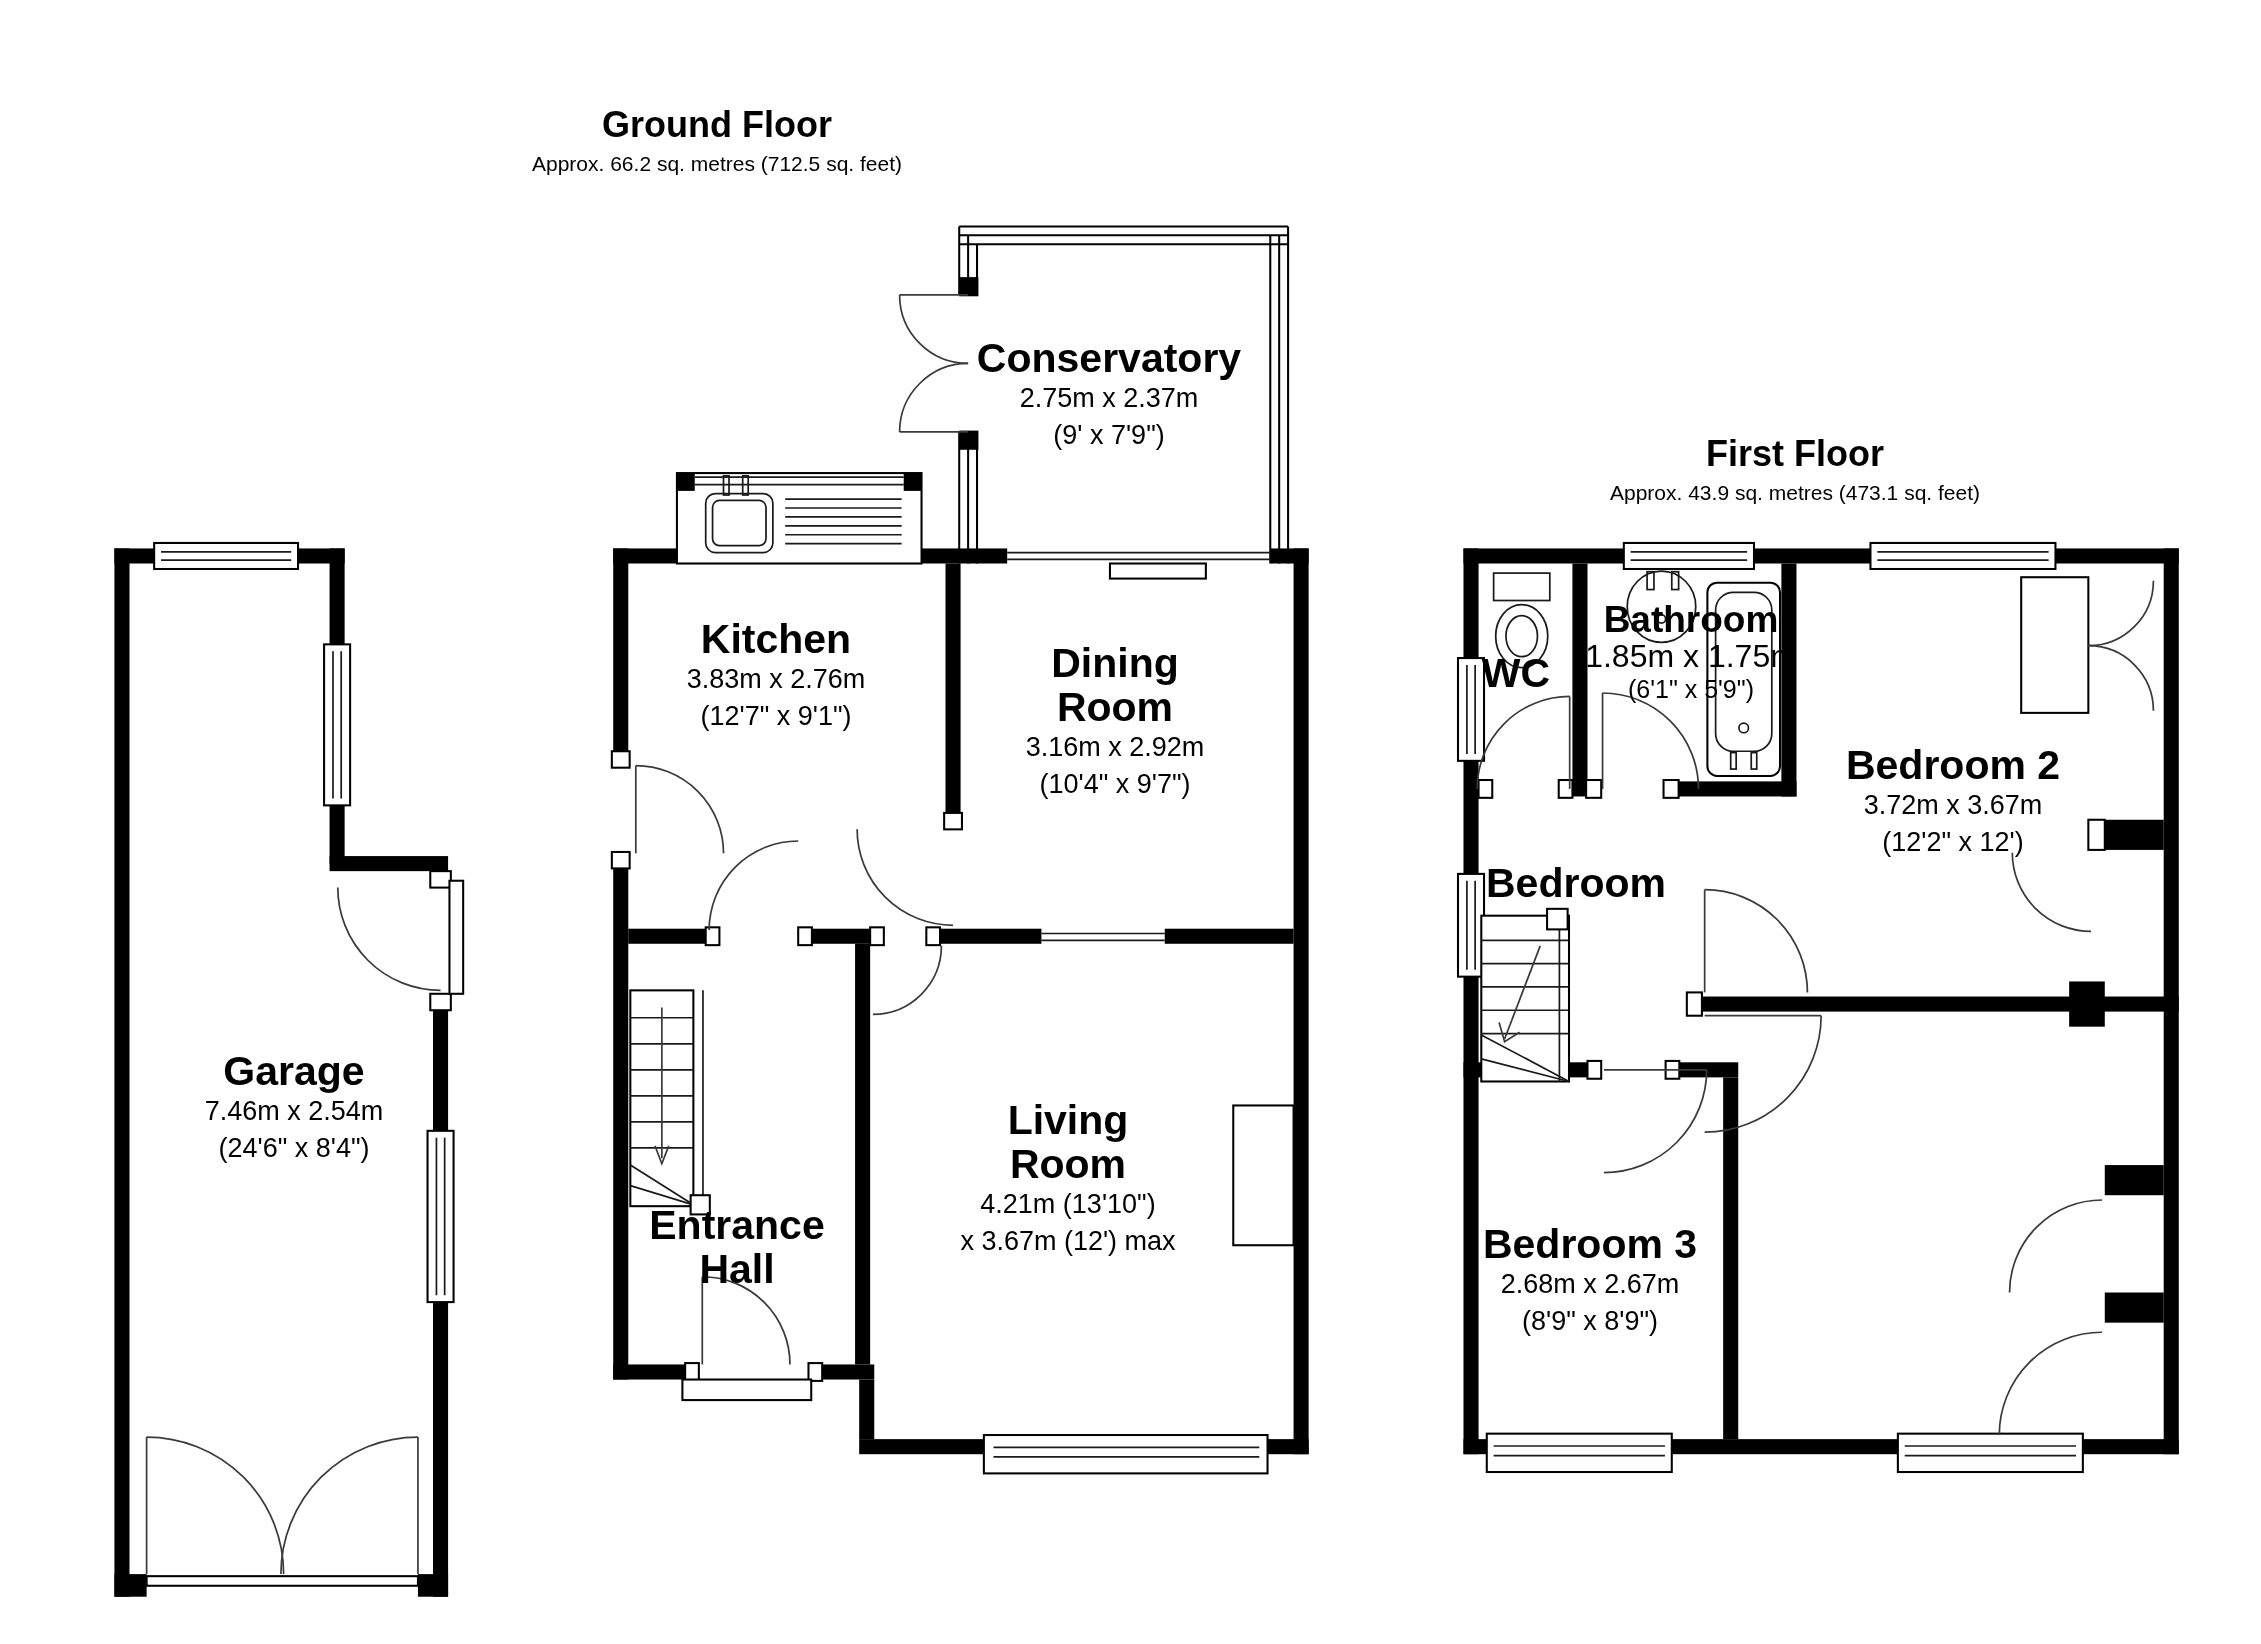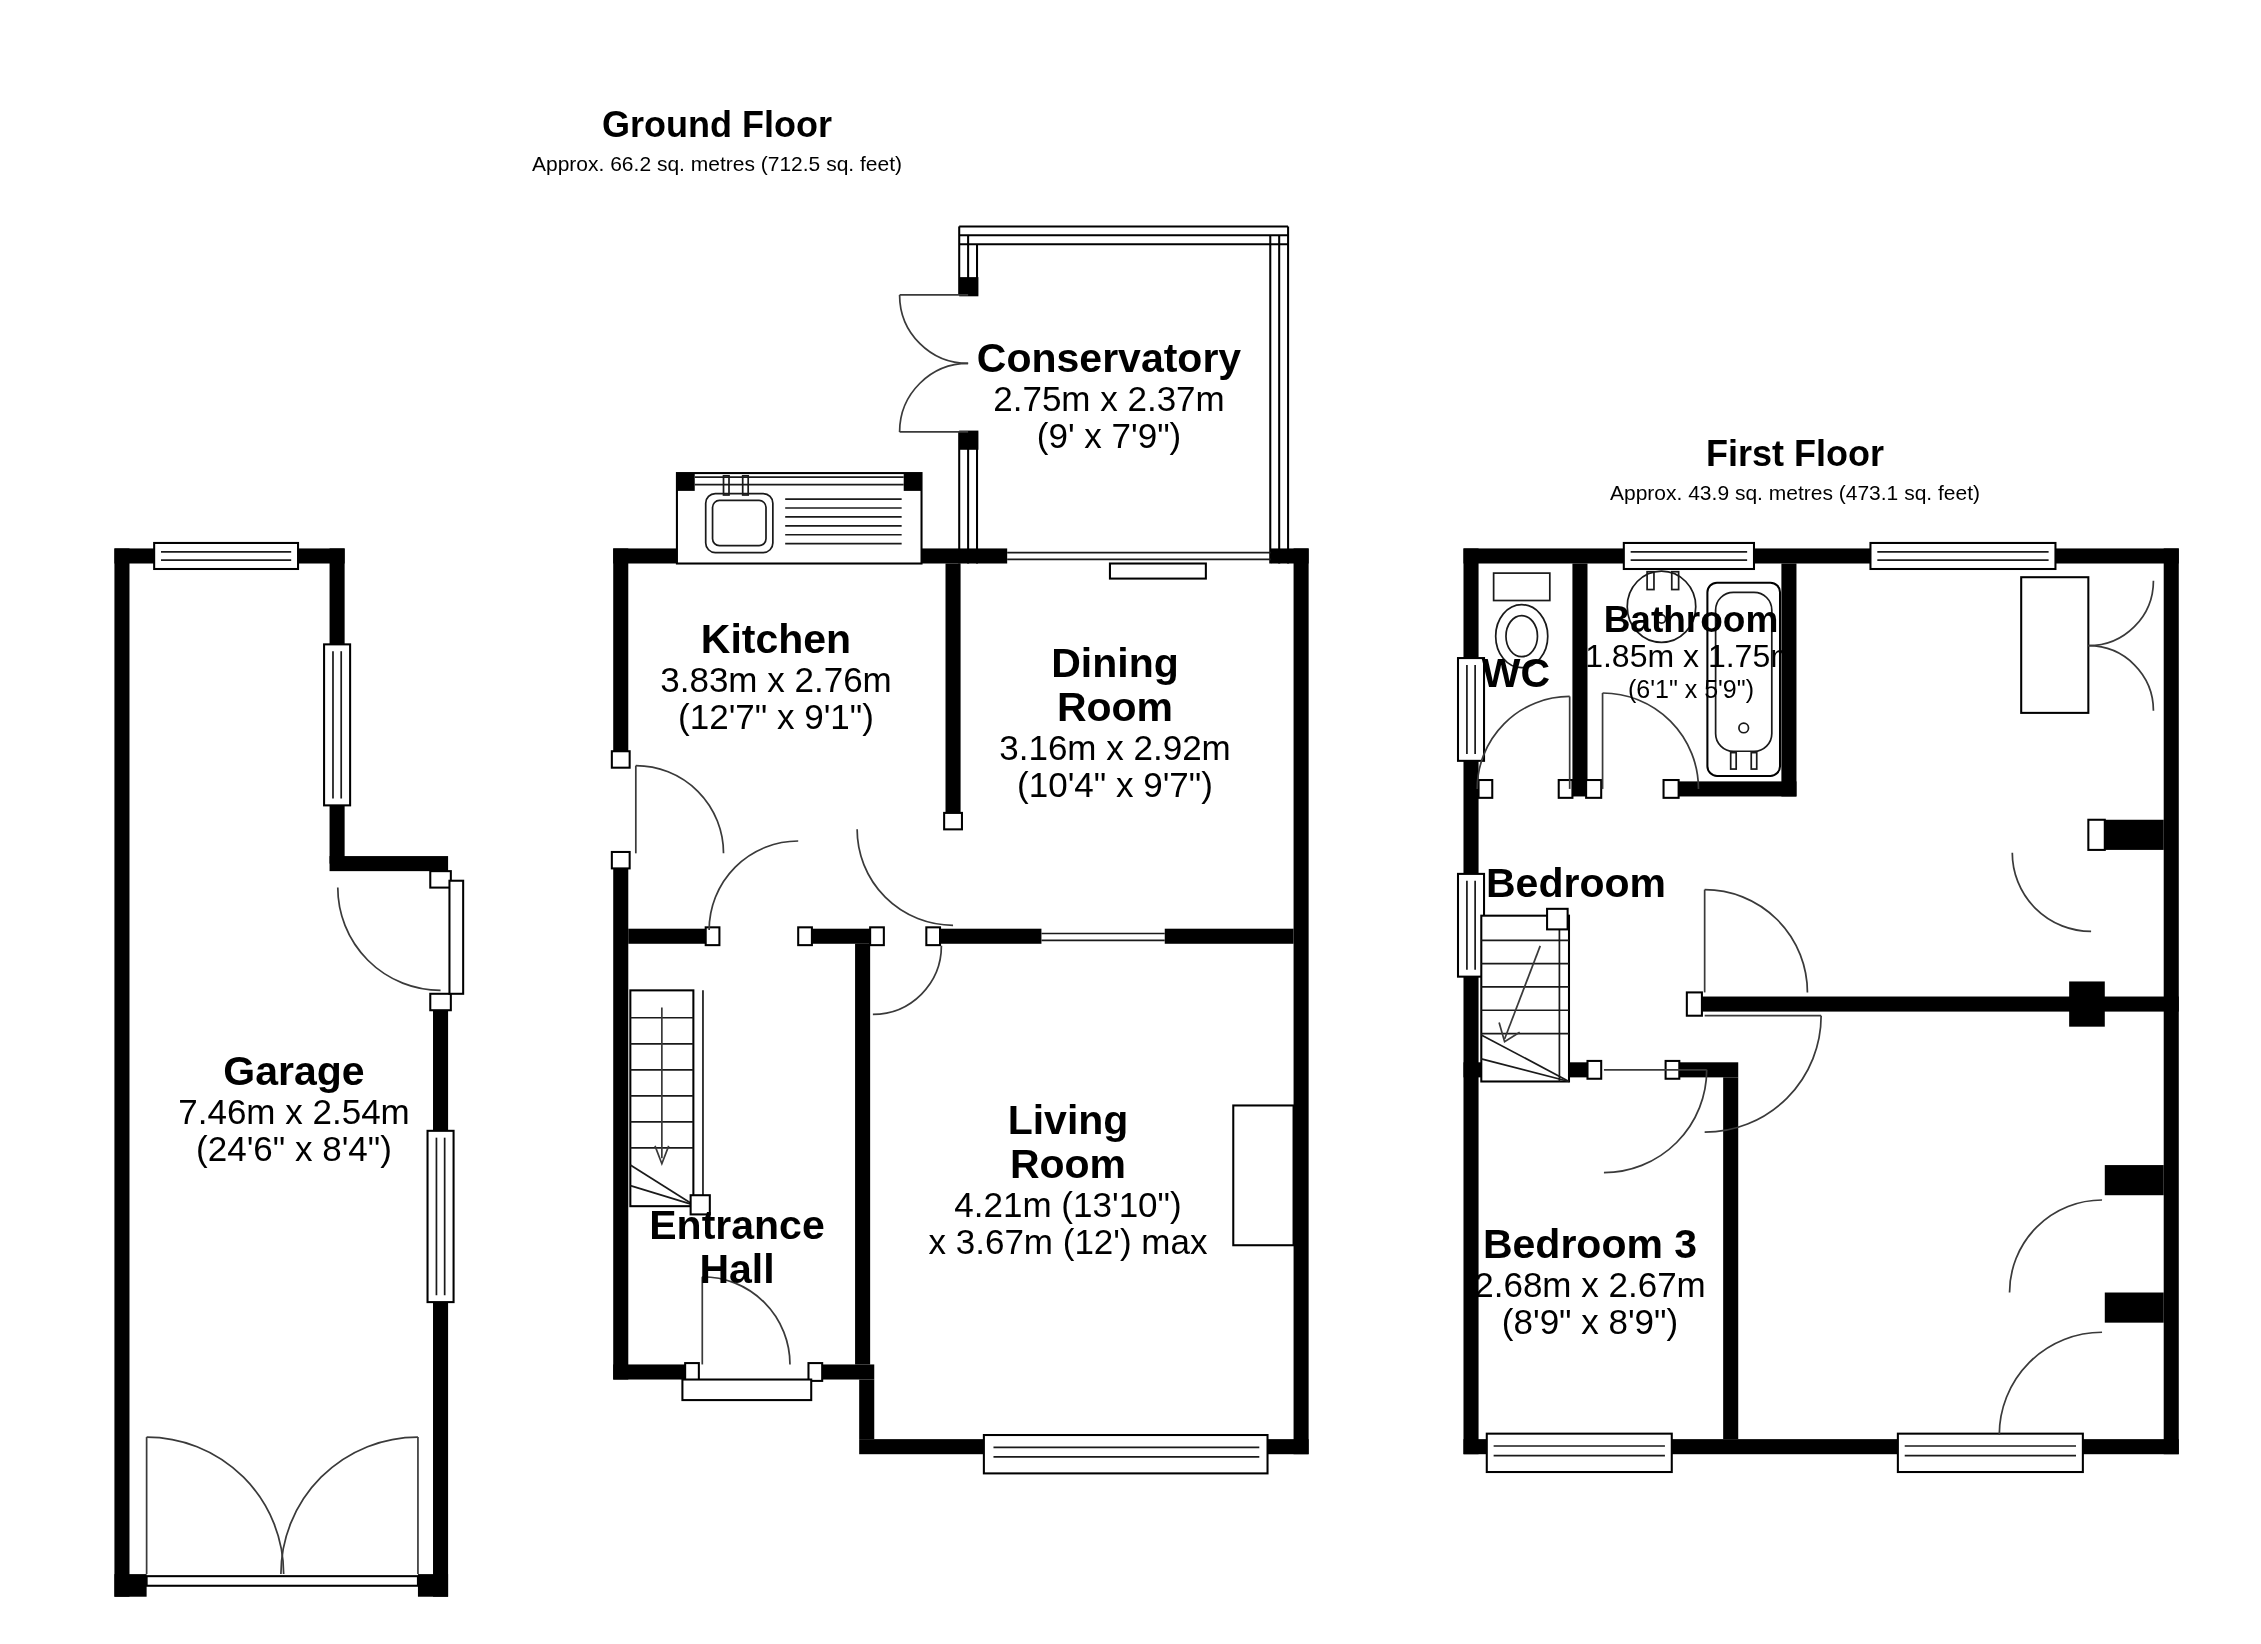--- a/index.html
+++ b/index.html
@@ -2,21 +2,21 @@
 <html style="font-size:11px"><head>
 <meta charset="utf-8">
 <style>
   html,body{margin:0;padding:0;background:#ffffff;}
   body{width:2261px;height:1645px;position:relative;font-family:"Liberation Sans",sans-serif;color:#000;}
   #plan{position:absolute;left:0;top:0;width:1902px;height:1645px;}
   svg{position:absolute;left:0;top:0;}
   .label{position:absolute;transform:translate(-50%,0);text-align:center;}
   .label span{display:block;}
   .rname{font-size:41px;font-weight:bold;line-height:44px;white-space:nowrap;}
-  .rsize{font-size:35px;line-height:37px;white-space:nowrap;}
+  .rsize{font-size:27px;line-height:37px;white-space:nowrap;}
   .floor-title{font-size:36px;font-weight:bold;line-height:41px;white-space:nowrap;}
   .floor-sub{font-size:21px;line-height:37px;white-space:nowrap;}
   .total{font-size:31.5px;white-space:nowrap;}
   .w{fill:#000;stroke:none;}
   .fx{fill:#fff;stroke:#000;stroke-width:3;}
   .thin{fill:none;stroke:#000;stroke-width:3;}
   .thin2{fill:none;stroke:#1a1a1a;stroke-width:2.5;}
   .arc{fill:none;stroke:#3a3a3a;stroke-width:2.5;}
 </style>
 </head>
@@ -329,20 +329,25 @@
   <div class="label" style="left:1516px;top:651px;">
     <span class="rname">WC</span>
   </div>
 
   <div class="label" style="left:1691px;top:600px;">
     <span class="rname" style="font-size:37px;line-height:40px;">Bathroom</span>
     <span class="rsize" style="font-size:32px;line-height:33px;text-align:right;">1.85m x 1.75m</span>
     <span class="rsize" style="font-size:25px;line-height:33px;">(6'1" x 5'9")</span>
   </div>
 
+  <div class="label" style="left:1953px;top:743px;">
+    <span class="rname">Bedroom 2</span>
+    <span class="rsize">3.72m x 3.67m</span>
+    <span class="rsize">(12'2" x 12')</span>
+  </div>
 
   <div class="label" style="left:1576px;top:861px;">
     <span class="rname">Bedroom</span>
   </div>
 
   <div class="label" style="left:1590px;top:1222px;">
     <span class="rname">Bedroom 3</span>
     <span class="rsize">2.68m x 2.67m</span>
     <span class="rsize">(8'9" x 8'9")</span>
   </div>

